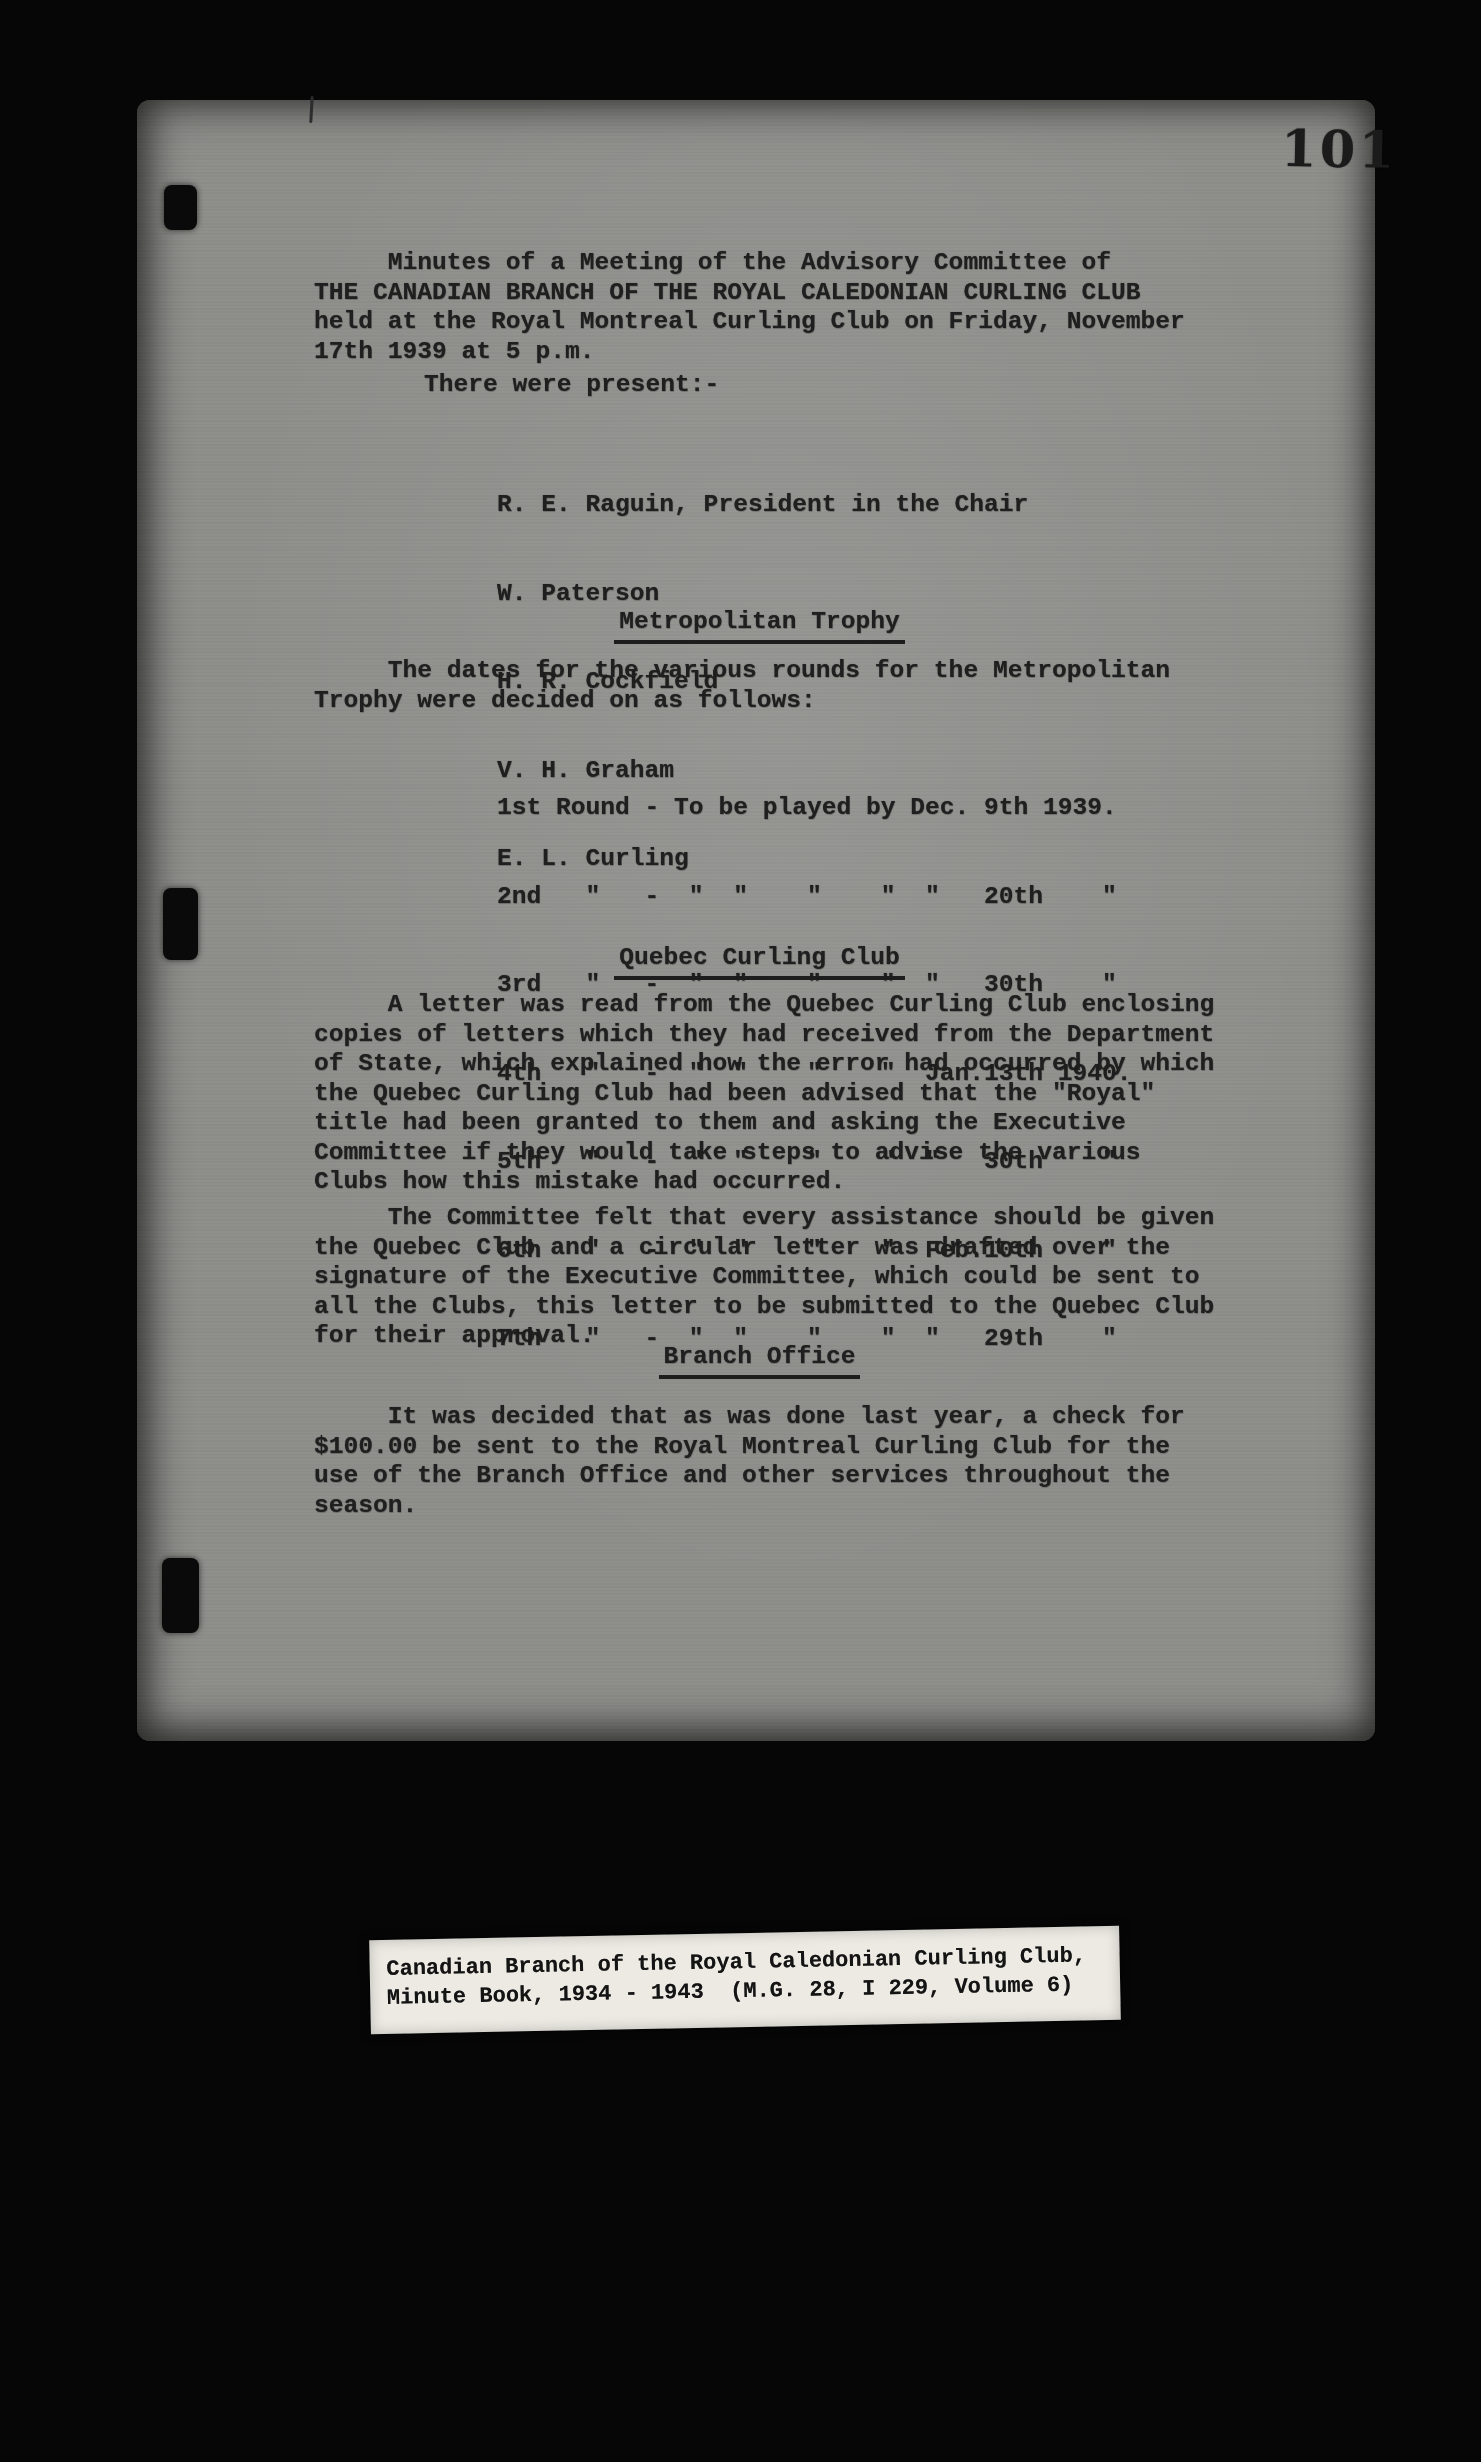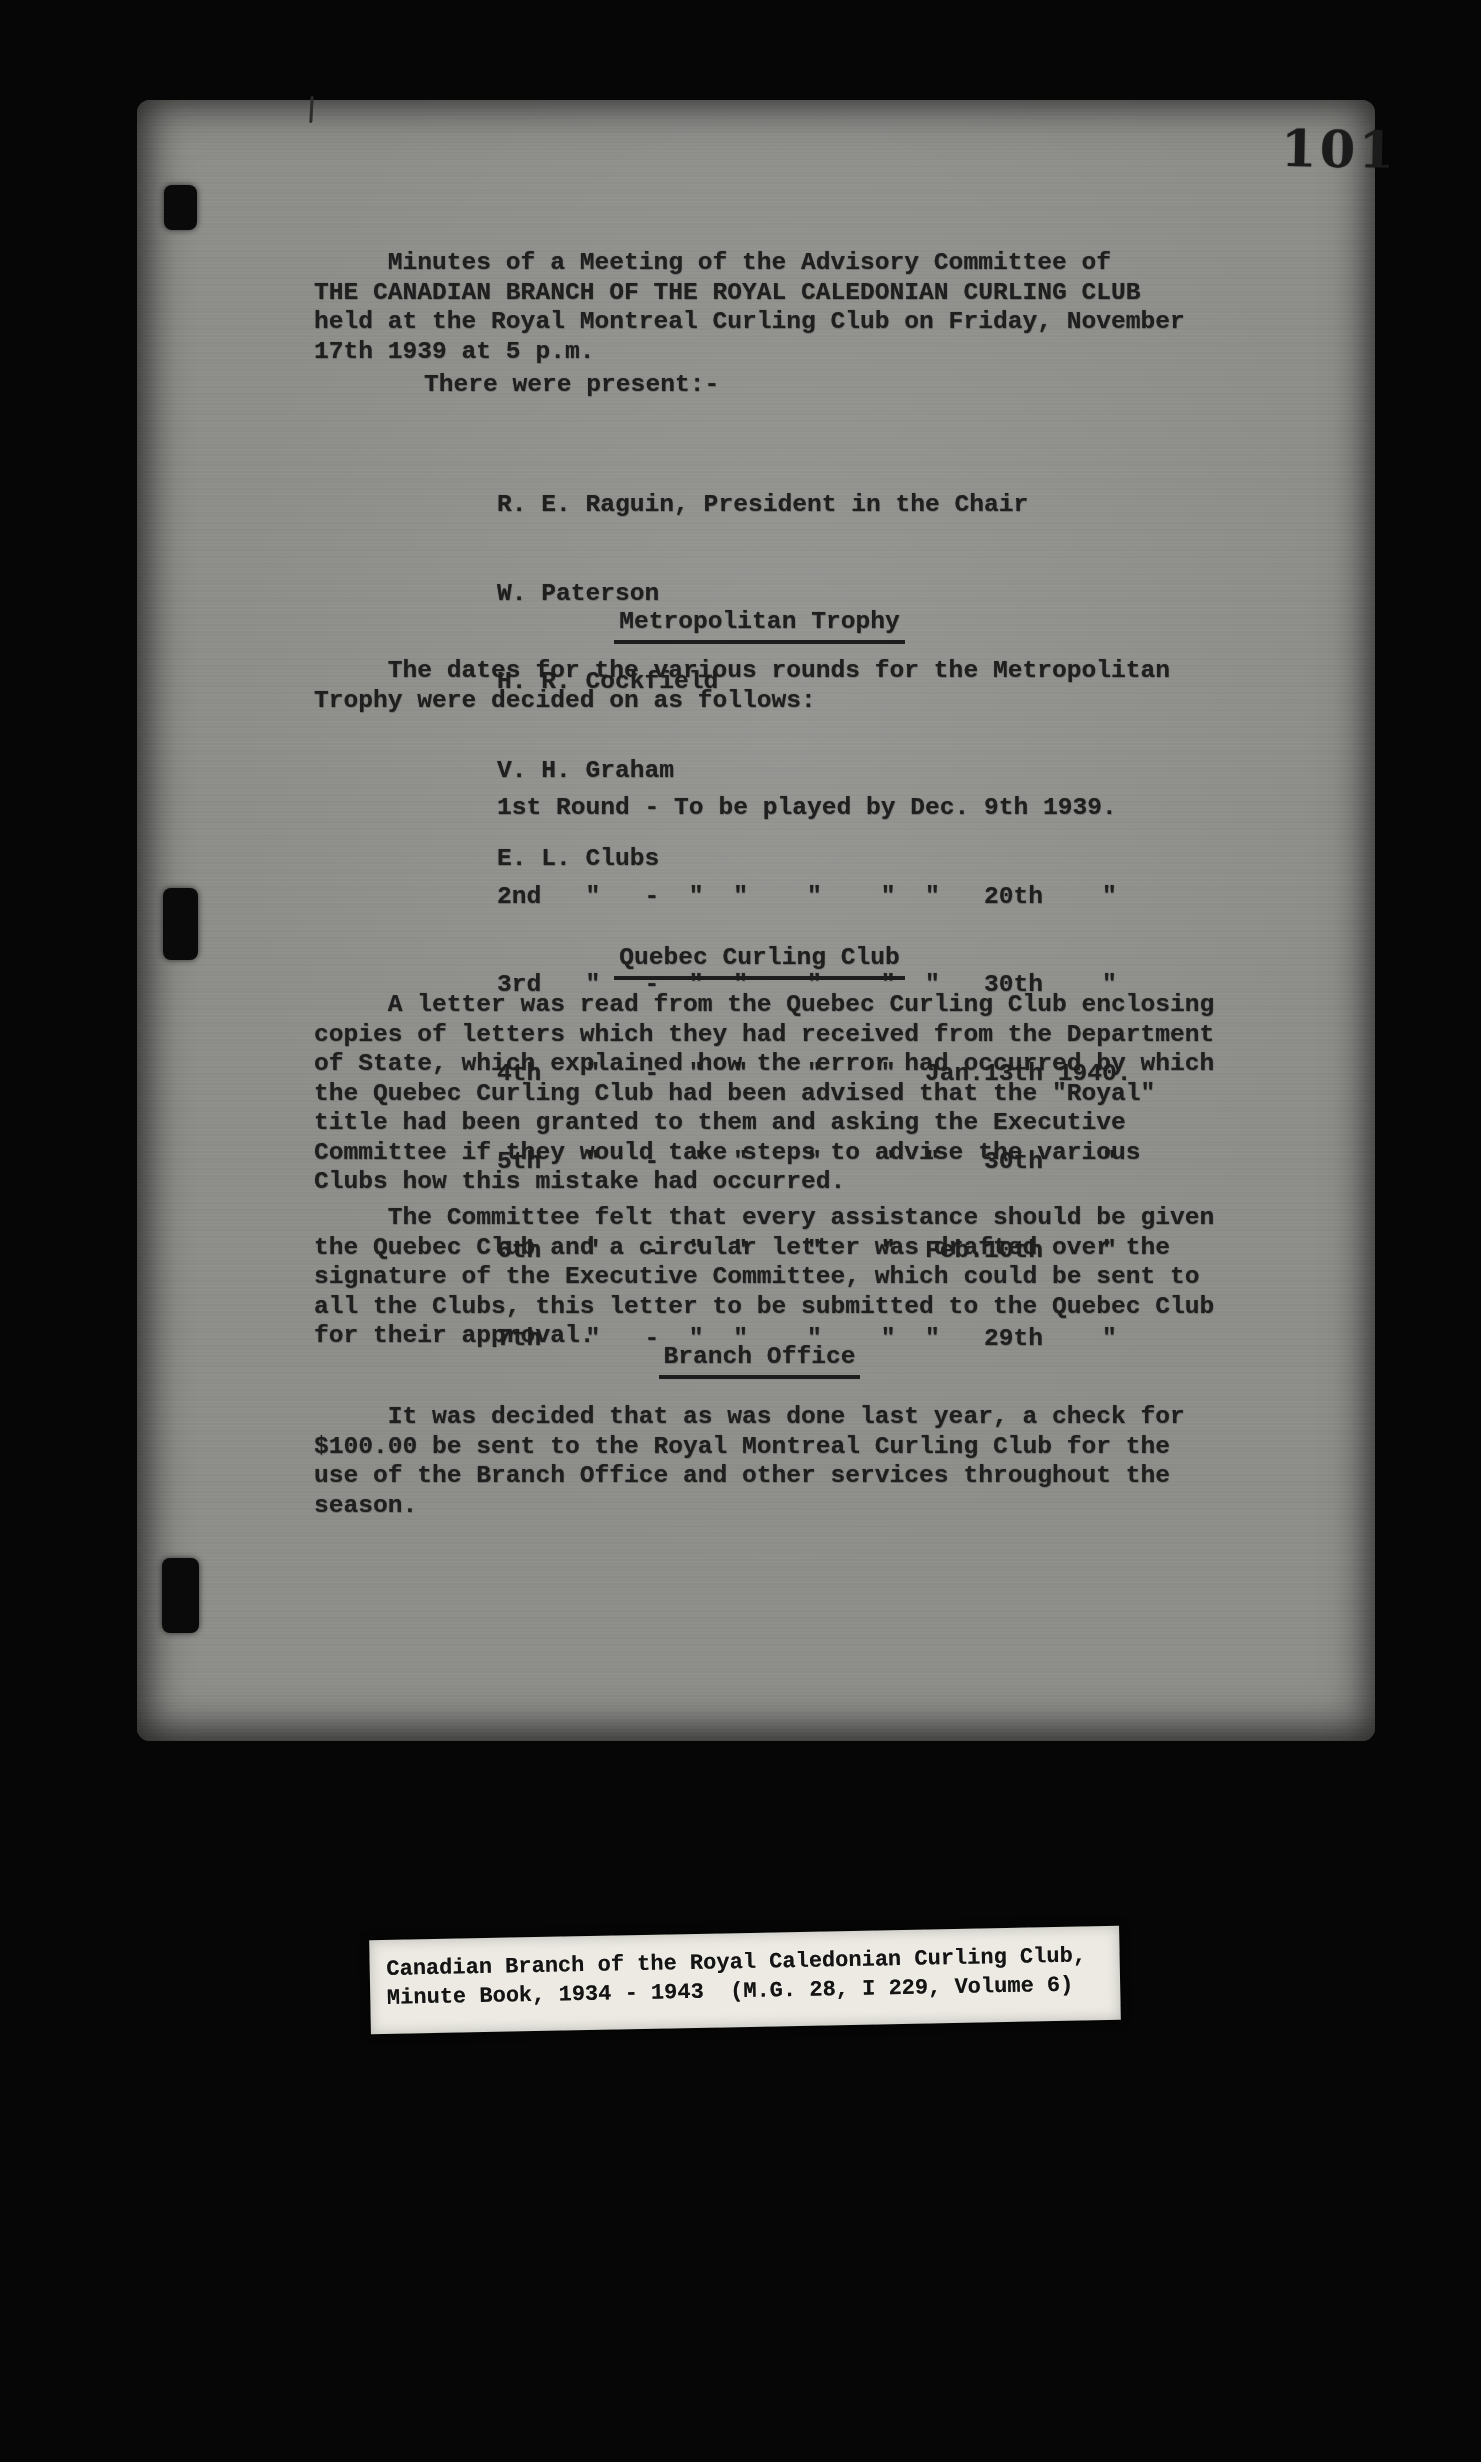--- a/index.html
+++ b/index.html
@@ -120,21 +120,21 @@
 held at the Royal Montreal Curling Club on Friday, November
 17th 1939 at 5 p.m.</div>
 
     <div class="typed present-line">There were present:-</div>
 
     <div class="typed attendees">
       <div>R. E. Raguin, President in the Chair</div>
       <div>W. Paterson</div>
       <div>H. R. Cockfield</div>
       <div>V. H. Graham</div>
-      <div>E. L. Clubs</div>
+      <div>E. L. Curling</div>
     </div>
 
     <div class="heading-row hr-met">
       <span class="typed heading" style="position:static;">Metropolitan Trophy</span>
     </div>
     <div class="typed met-intro">     The dates for the various rounds for the Metropolitan
 Trophy were decided on as follows:</div>
 
     <div class="typed rounds">
       <div>1st Round - To be played by Dec. 9th 1939.</div>

